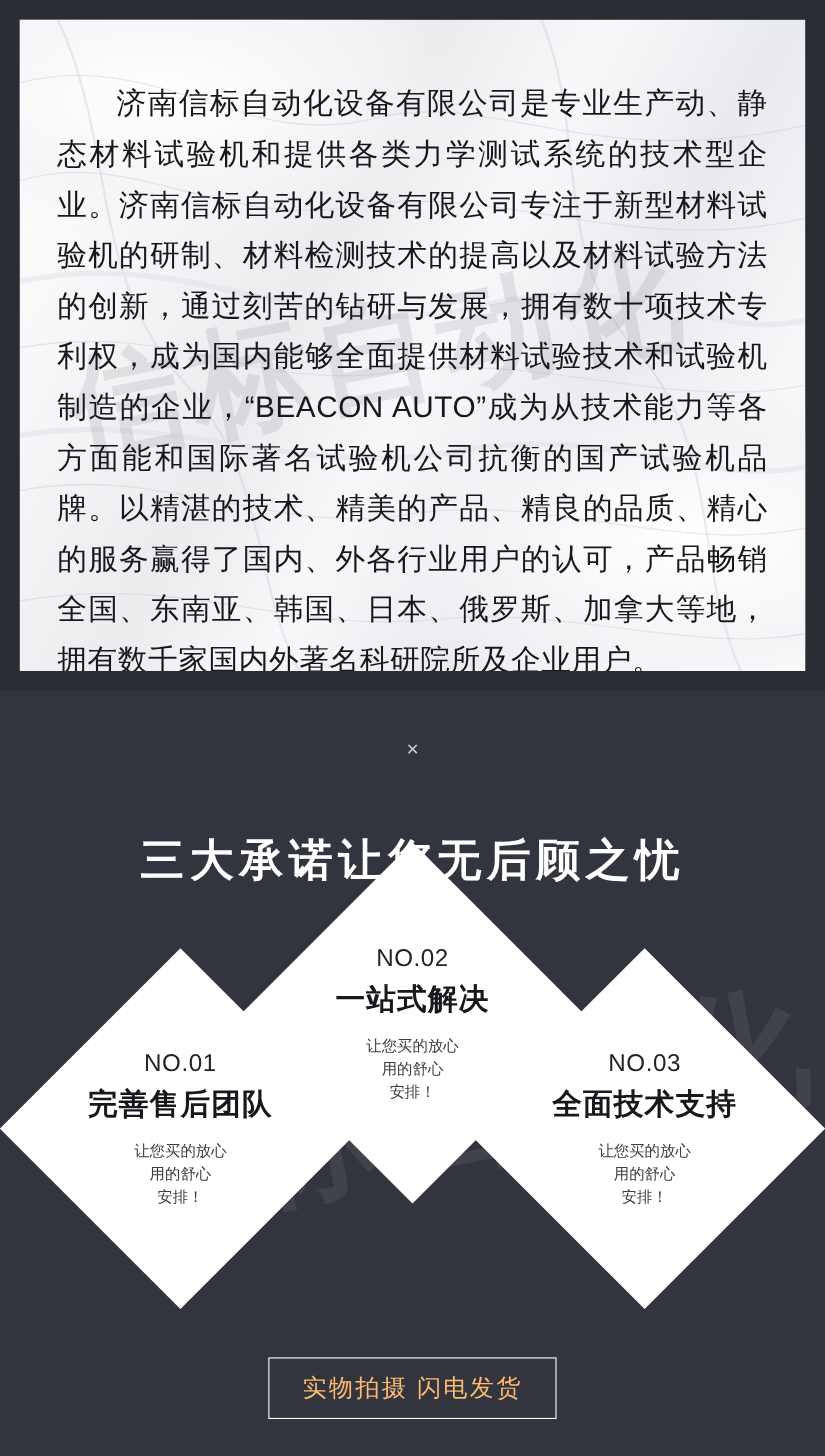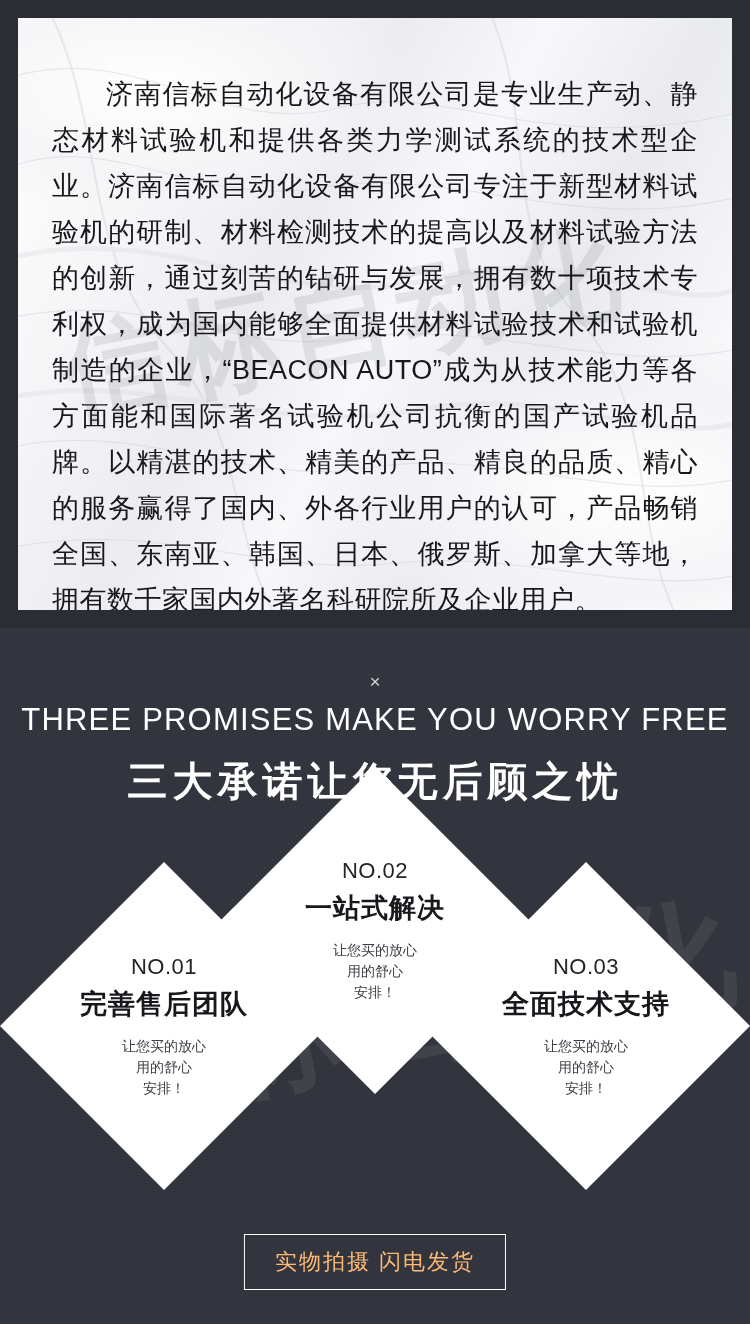--- a/index.html
+++ b/index.html
@@ -213,21 +213,20 @@
 
     <div class="wm-intro">信标自动化</div>
 
     <p class="intro-text">济南信标自动化设备有限公司是专业生产动、静态材料试验机和提供各类力学测试系统的技术型企业。济南信标自动化设备有限公司专注于新型材料试验机的研制、材料检测技术的提高以及材料试验方法的创新，通过刻苦的钻研与发展，拥有数十项技术专利权，成为国内能够全面提供材料试验技术和试验机制造的企业，“BEACON AUTO”成为从技术能力等各方面能和国际著名试验机公司抗衡的国产试验机品牌。以精湛的技术、精美的产品、精良的品质、精心的服务赢得了国内、外各行业用户的认可，产品畅销全国、东南亚、韩国、日本、俄罗斯、加拿大等地，拥有数千家国内外著名科研院所及企业用户。</p>
   </div>
 </section>
 
 <section class="promise-section">
 
   <div class="promise-divider-x">×</div>
-  <div class="promise-en">THREE PROMISES MAKE YOU WORRY FREE</div>
   <div class="promise-cn">三大承诺让您无后顾之忧</div>
 
   <div class="wm-promise">信标自动化</div>
 
   <div class="diamonds">
 
     <div class="diamond diamond-1">
       <div class="inner">
         <div class="d-no">NO.01</div>
         <div class="d-title">完善售后团队</div>

